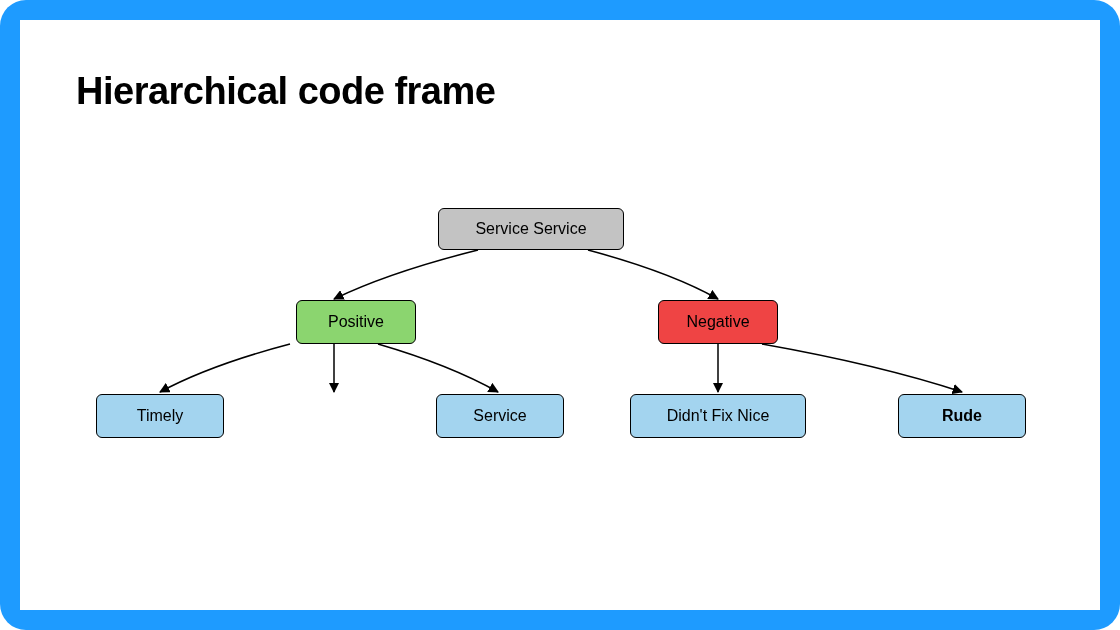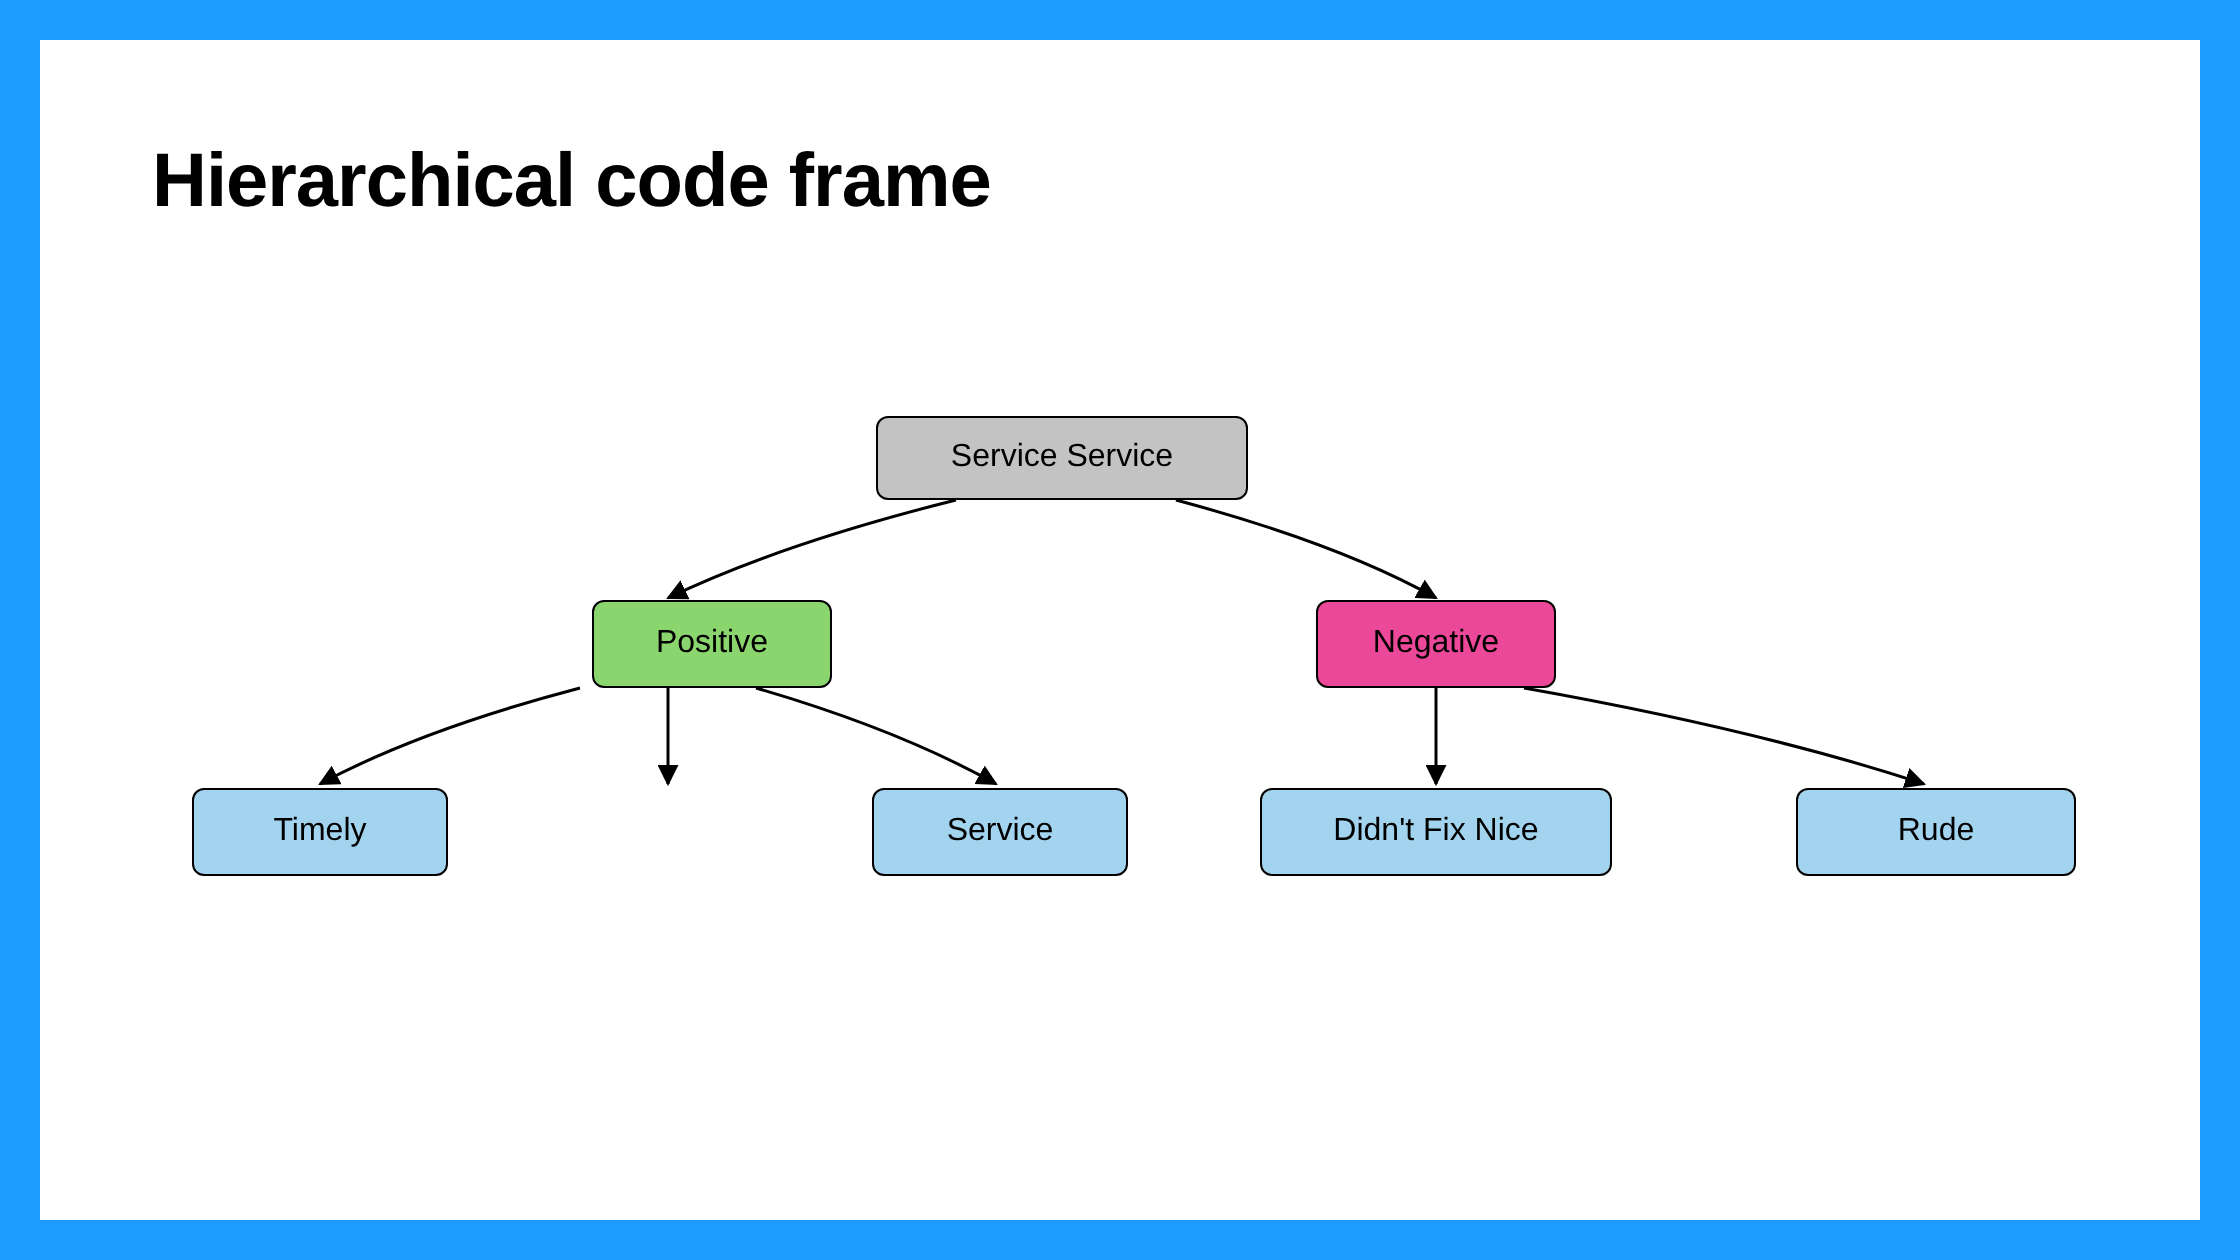--- a/index.html
+++ b/index.html
@@ -1,29 +1,29 @@
 <!DOCTYPE html>
 <html><head>
   <meta charset="utf-8">
   <style>
     * { box-sizing: border-box; margin: 0; padding: 0; }
     html, body { width: 1120px; height: 630px; font-family: Arial, Helvetica, sans-serif; }
-    .frame { width: 1120px; height: 630px; background: #1e9bff; padding: 20px; }
+    .frame { width: 1120px; height: 630px; background: #1e9bff; padding: 20px; border-radius: 26px; }
     .canvas { width: 100%; height: 100%; background: #fff; position: relative; overflow: hidden; }
     .title { position: absolute; top: 50px; left: 56px; font-size: 38px; font-weight: 900; color: #000; letter-spacing: -0.5px; }
     svg.diagram { position: absolute; top: 0; left: 0; width: 100%; height: 100%; }
     .node {
       position: absolute;
       display: flex; align-items: center; justify-content: center;
       border: 1.5px solid #000; border-radius: 6px;
       font-size: 16px; color: #000;
     }
     .node-root   { background: #c3c3c3; }
     .node-pos    { background: #8bd56f; }
-    .node-neg    { background: #ec4899; }
+    .node-neg    { background: #ef4444; }
     .node-leaf   { background: #a3d4ef; }
   </style>
 </head>
 <body>
 
 <div class="frame">
   <div class="canvas">
 
     <h1 class="title">Hierarchical code frame</h1>
 
@@ -64,18 +64,18 @@
     <div class="node node-leaf" style="left:76px;  top:374px; width:128px; height:44px;">
       <span>Timely</span>
     </div>
     <div class="node node-leaf" style="left:416px; top:374px; width:128px; height:44px;">
       <span>Service</span>
     </div>
 
     <div class="node node-leaf" style="left:610px; top:374px; width:176px; height:44px;">
       <span>Didn't Fix Nice</span>
     </div>
-    <div class="node node-leaf" style="left:878px; top:374px; width:140px; height:44px;">
+    <div class="node node-leaf" style="left:878px; top:374px; width:128px; height:44px;font-weight:bold;">
       <span>Rude</span>
     </div>
 
   </div>
 </div>
 
 </body></html>

